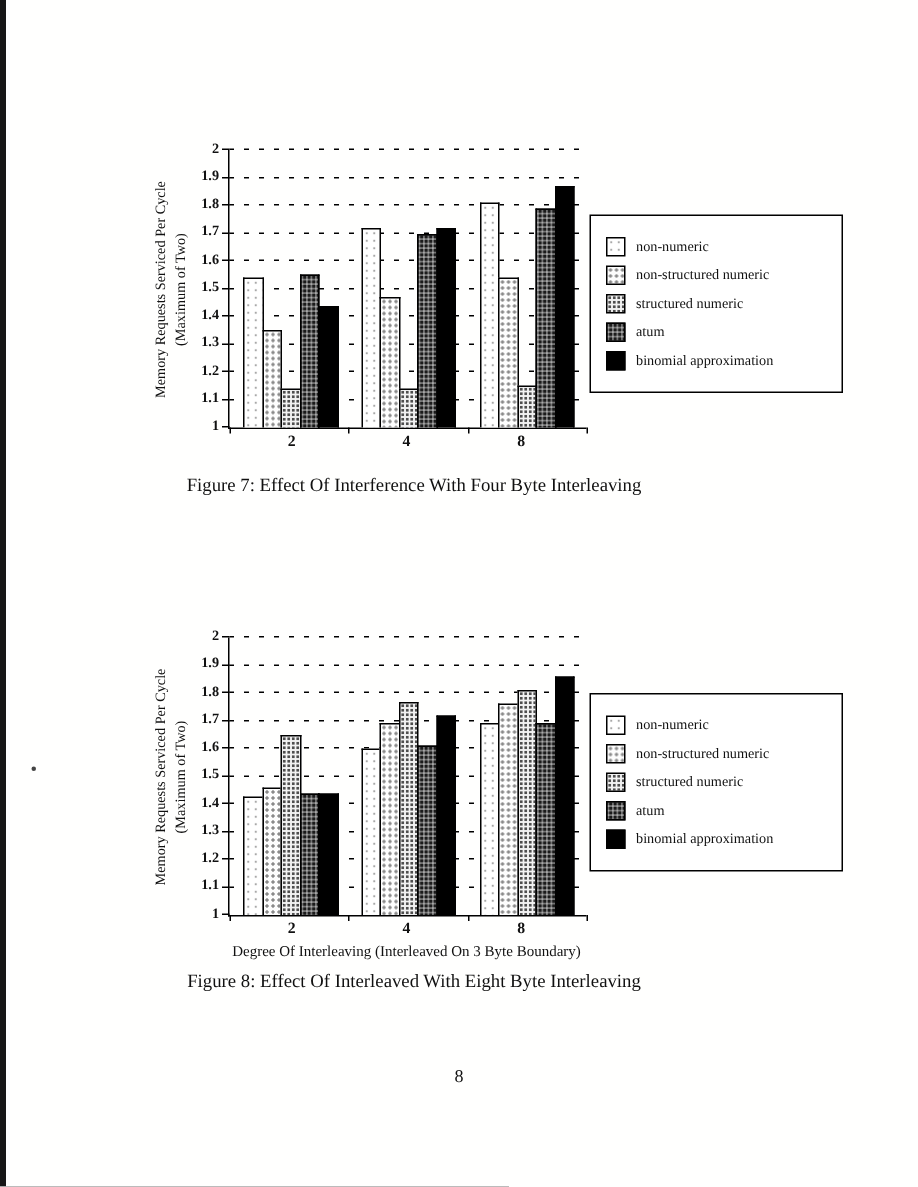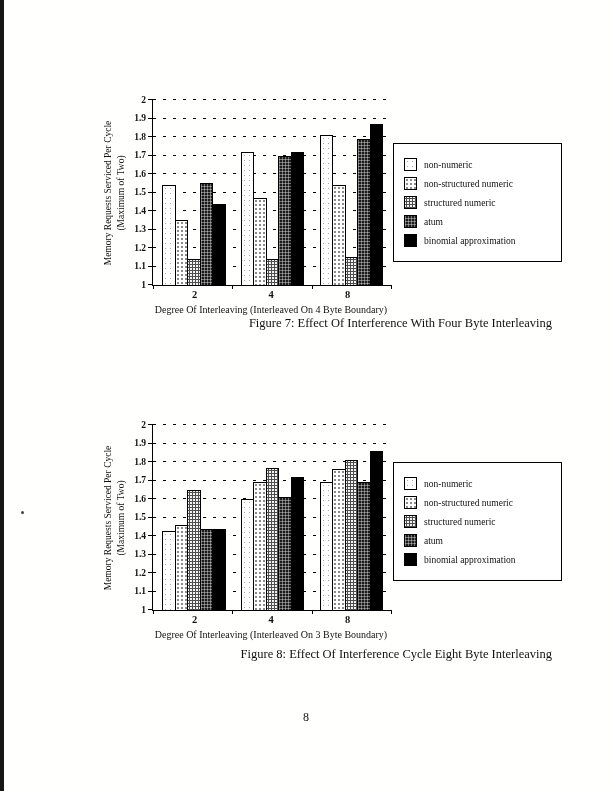--- a/index.html
+++ b/index.html
@@ -74,21 +74,21 @@
   .legend {
     position:absolute; left:393px; width:169px;
     border:1.5px solid #000; background:#fff; padding:8px 10px; box-sizing:border-box;
   }
   #fig7 .legend { top:43px; }
   #fig8 .legend { top:37px; }
   .legend-row { display:flex; align-items:center; margin:6px 0; }
   .legend-swatch { width:11px; height:11px; border:1px solid #000; margin-right:7px; flex:none; }
   .legend-label { font-size:9.5px; white-space:nowrap; }
 
-  .caption { position:absolute; left:0; width:552px; text-align:right; font-size:12.5px; }
+  .caption { position:absolute; left:0; width:552px; text-align:center; font-size:12.5px; }
   #fig7 .caption { top:216px; }
   #fig8 .caption { top:222px; }
 
   .page-number { position:absolute; left:0; top:710px; width:612px; text-align:center; font-size:12px; }
 </style>
 </head>
 <body>
 
 <div class="page">
   <div class="edge-strip"></div>
@@ -160,21 +160,20 @@
             <div class="bar p-dark-grid" style="height: 146.2px;"></div>
             <div class="bar p-solid-black" style="height: 161px;"></div>
           </div>
         </div>
       </div>
     <div class="xticks">
         <div class="xtick-label">2</div>
         <div class="xtick-label">4</div>
         <div class="xtick-label">8</div>
       </div>
-    <div class="xlabel">Degree Of Interleaving (Interleaved On 4 Byte Boundary)</div>
     <div class="legend">
         <div class="legend-row">
           <span class="legend-swatch p-light-dots"></span>
           <span class="legend-label">non-numeric</span>
         </div>
         <div class="legend-row">
           <span class="legend-swatch p-medium-dots"></span>
           <span class="legend-label">non-structured numeric</span>
         </div>
         <div class="legend-row">
@@ -282,17 +281,17 @@
         </div>
         <div class="legend-row">
           <span class="legend-swatch p-dark-grid"></span>
           <span class="legend-label">atum</span>
         </div>
         <div class="legend-row">
           <span class="legend-swatch p-solid-black"></span>
           <span class="legend-label">binomial approximation</span>
         </div>
       </div>
-    <div class="caption">Figure 8: Effect Of Interference Cycle Eight Byte Interleaving</div>
+    <div class="caption">Figure 8: Effect Of Interleaved With Eight Byte Interleaving</div>
   </div>
 
   <div class="page-number">8</div>
 </div>
 
 </body></html>

